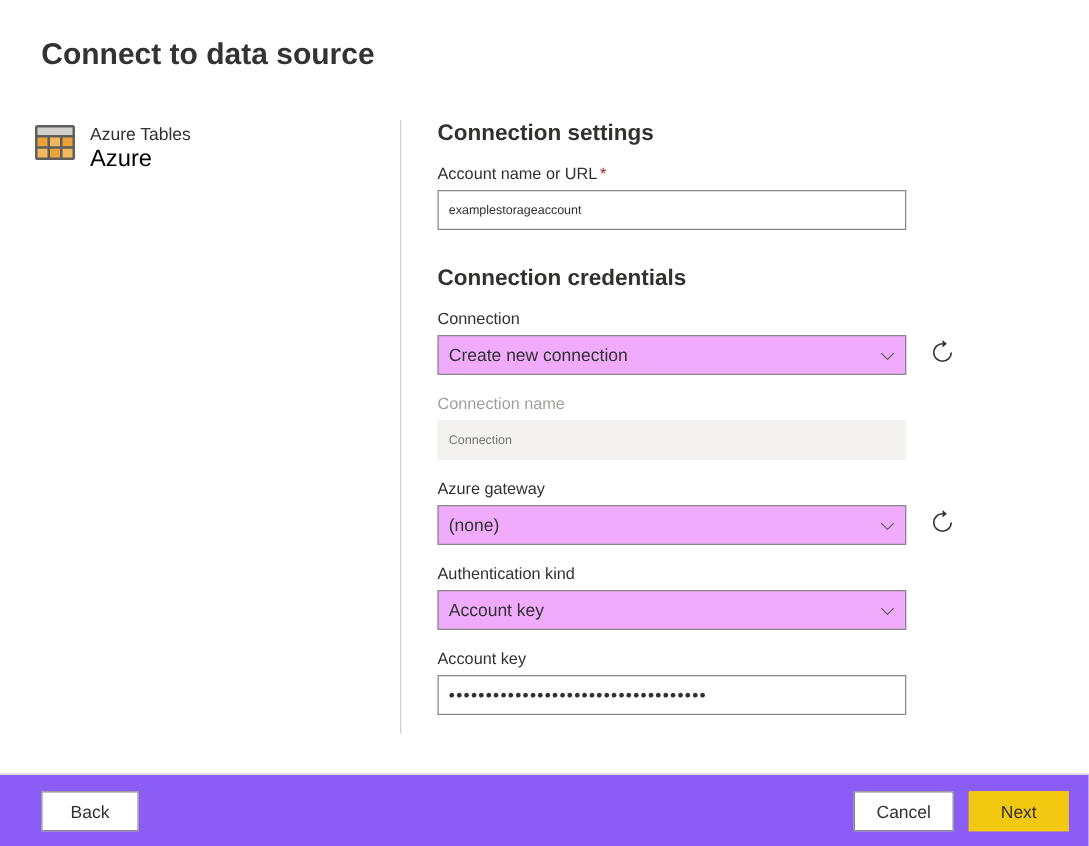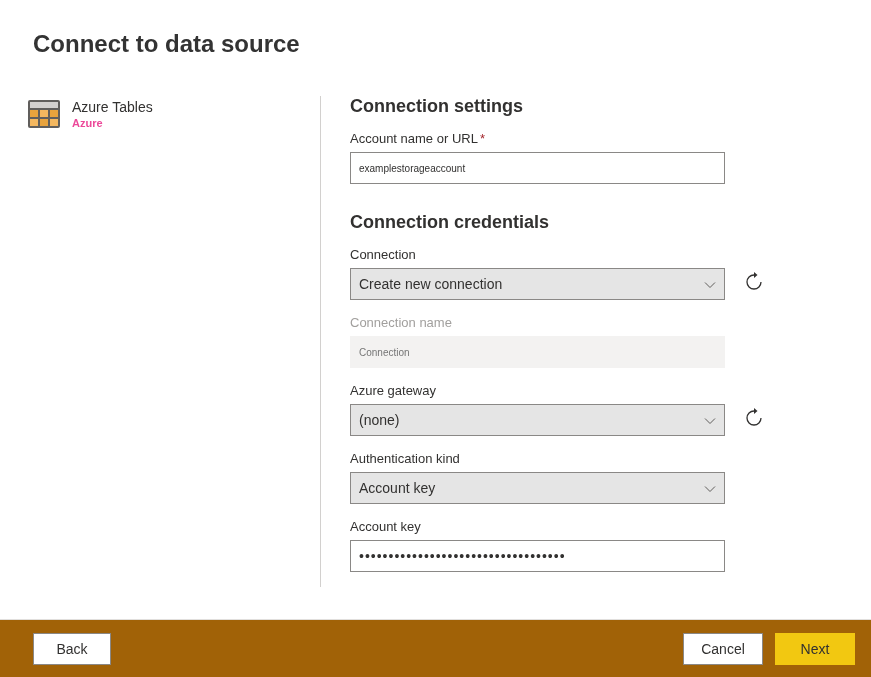--- a/index.html
+++ b/index.html
@@ -37,24 +37,23 @@
       height: 32px;
       flex-shrink: 0;
     }
     .connector-name {
       font-size: 14px;
       color: #323130;
       font-weight: 400;
       line-height: 1.3;
     }
     .connector-pub {
-      font-size: 11px;
-      color: #ec4899;
+      font-size: 19px;
+      color: #000000;
       line-height: 1.3;
-      font-weight: bold;
     }
     .divider {
       width: 1px;
       background: #d2d0ce;
       align-self: stretch;
       min-height: 490px;
     }
     .right-col {
       padding-left: 29px;
       width: 480px;
@@ -104,21 +103,21 @@
     .select-box {
       width: 375px;
       height: 32px;
       border: 1px solid #8a8886;
       padding: 0 8px;
       font-size: 14px;
       color: #323130;
       display: flex;
       align-items: center;
       justify-content: space-between;
-      background: #e5e5e5;
+      background: #f0abfc;
       cursor: pointer;
     }
     .chevron {
       width: 12px;
       height: 12px;
       flex-shrink: 0;
     }
     .refresh-btn {
       width: 24px;
       height: 24px;
@@ -129,21 +128,21 @@
     }
     .field-block {
       margin-bottom: 15px;
     }
     .footer {
       position: absolute;
       bottom: 0;
       left: 0;
       right: 0;
       height: 58px;
-      background: #a16207;
+      background: #8b5cf6;
       border-top: 1px solid #e1dfdd;
       display: flex;
       align-items: center;
       justify-content: space-between;
       padding: 0 16px 0 33px;
     }
     .btn {
       height: 32px;
       min-width: 80px;
       padding: 0 16px;

